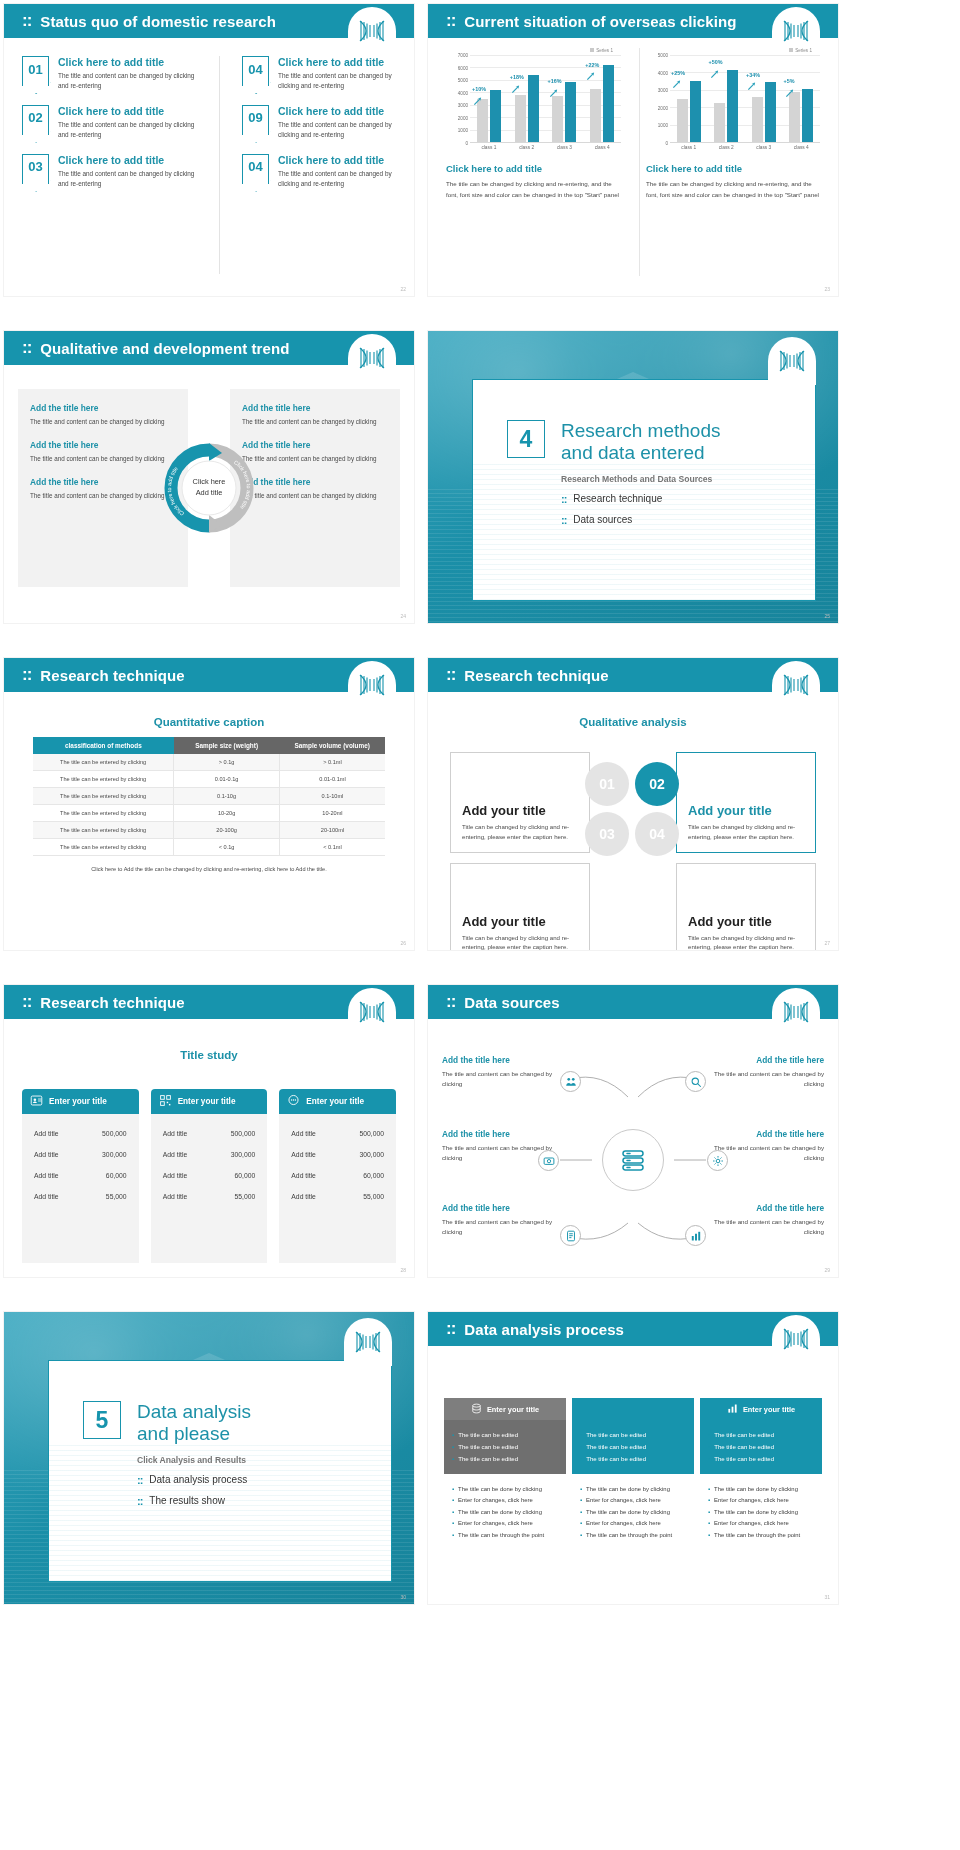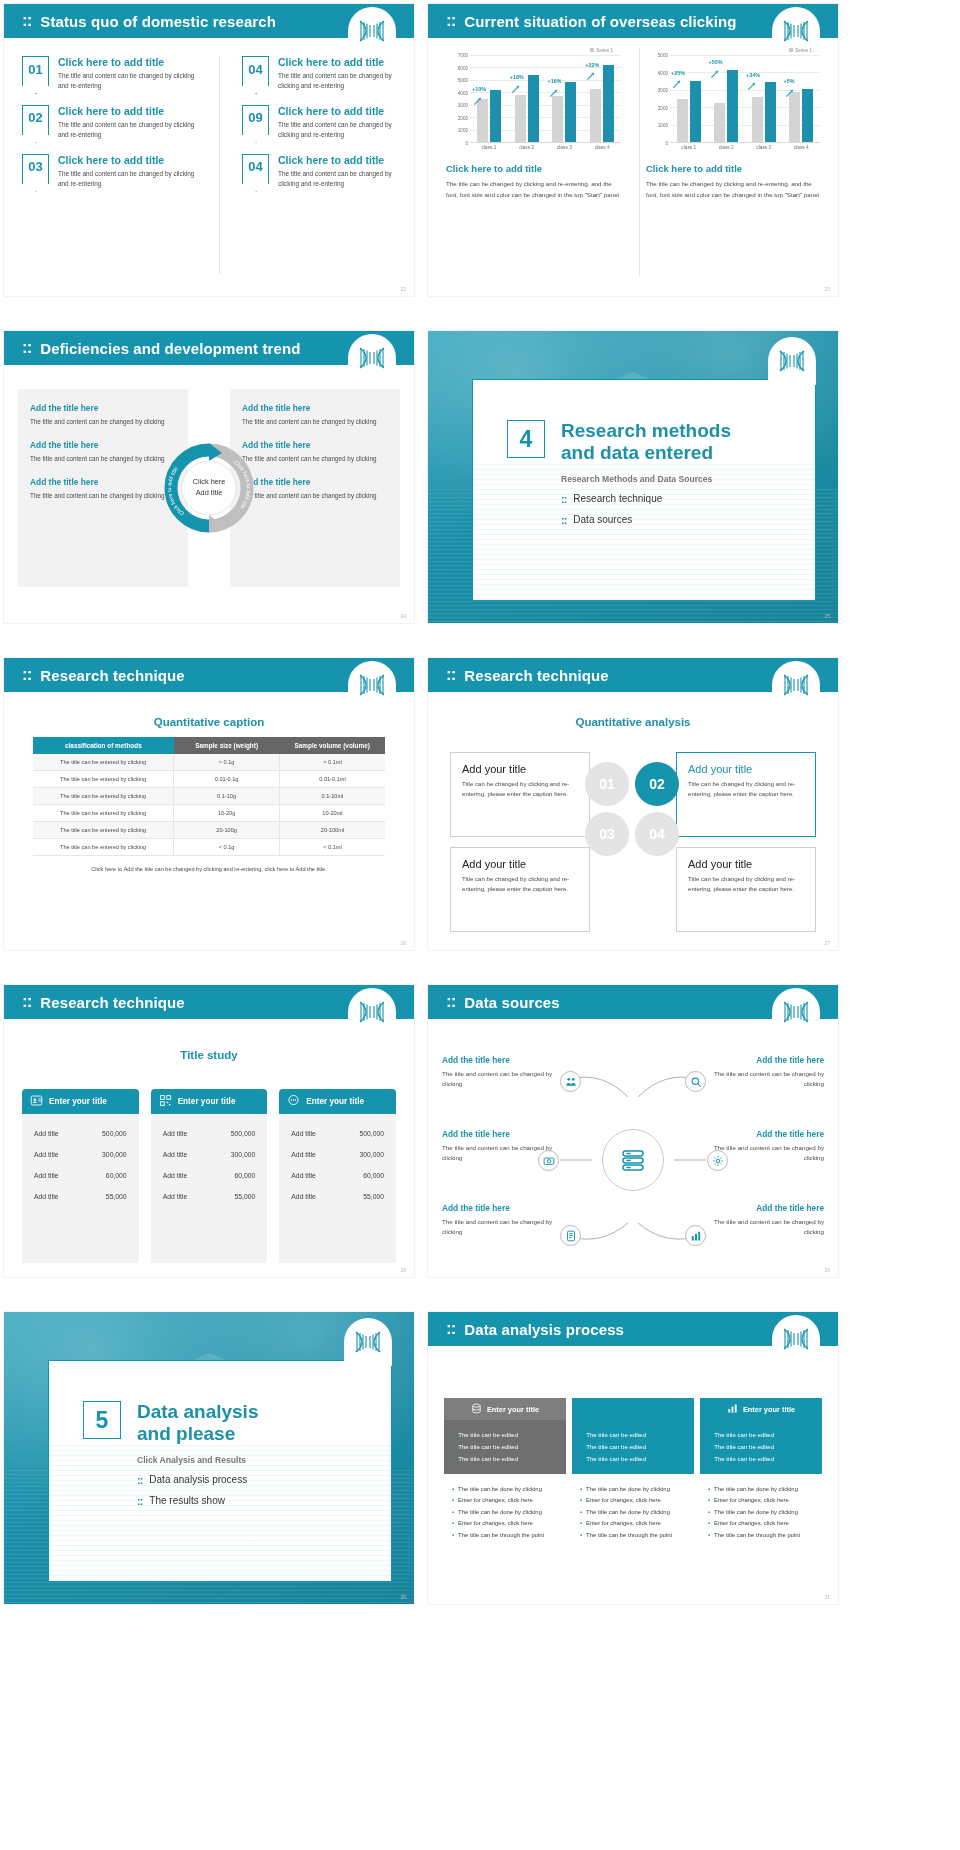--- a/index.html
+++ b/index.html
@@ -109,42 +109,42 @@
   .hero .wave { position:absolute; left:0; right:0; bottom:0; height:46%;
       background:repeating-linear-gradient(to bottom, #ffffff18 0 1px, transparent 1px 4px);}
   .hero-card { position:absolute; left:44px; top:48px; right:22px; bottom:22px;
       background:#ffffff; border:1.5px solid #1794ad; }
   .hero-card .hc-wave { position:absolute; left:0; right:0; bottom:0; height:62%;
       background:repeating-linear-gradient(to bottom, #1794ad12 0 1px, transparent 1px 5px);}
   .hero-inner { position:relative; padding:40px 0 0 34px; }
   .hero-row { display:flex; align-items:flex-start; gap:16px;}
   .numbox { width:38px; height:38px; border:1.8px solid #1794ad; color:#1794ad;
       font-size:23px; font-weight:bold; display:flex; align-items:center; justify-content:center; flex:none; }
-  .hero-h { color:#1d91a8; font-size:19px; font-weight:bold; line-height:1.18; }
+  .hero-h { color:#1d91a8; font-size:19px; font-weight:normal; line-height:1.18; }
   .hero-sub { color:#767676; font-size:8.6px; font-weight:bold; margin-top:9px; margin-left:54px;}
   .hero-li { margin-left:54px; margin-top:9px; color:#333; font-size:10px; display:flex; gap:7px; align-items:center;}
   .hero-li b { color:#1794ad; font-size:11px; letter-spacing:-1px;}
   
   .ctr-h { text-align:center; color:#1d91a8; font-weight:bold; font-size:11.5px; }
   .qtable { width:352px; margin:9px auto 0; border-collapse:collapse; }
   .qtable th { font-size:6.4px; color:#fff; font-weight:bold; padding:5px 2px; }
   .qtable th.k { background:#1794ad; }
   .qtable th.g { background:#666666; }
   .qtable td { font-size:5.6px; color:#4a4a4a; text-align:center; padding:5px 2px;
       border-bottom:0.7px solid #e6e6e6; }
   .qtable tr:nth-child(odd) td { background:#f7f7f7; }
   .qtable td:first-child { border-right:0.7px solid #e6e6e6;}
   .qtable td:nth-child(2) { border-right:0.7px solid #e6e6e6;}
   .qfoot { text-align:center; font-size:5.6px; color:#4a4a4a; margin-top:10px; }
   
   .qual-grid { position:absolute; top:94px; left:22px; right:22px; bottom:18px;
      display:grid; grid-template-columns:1fr 1fr; grid-template-rows:1fr 1fr; gap:10px 86px; }
   .qcard { border:1px solid #cfcfcf; padding:10px 11px; background:#fff; }
   .qcard.acc { border-color:#1794ad; }
-  .qcard .t { font-weight:normal; font-size:11px; color:#222; margin-bottom:4px;}
+  .qcard .t { font-weight:bold; font-size:13px; color:#222; margin-bottom:4px;margin-top:40px;}
   .qcard.acc .t { color:#1d91a8; }
   .qcard .d { font-size:6.1px; color:#4a4a4a; line-height:1.6; }
   .qcircles { position:absolute; left:50%; top:152px; transform:translate(-50%,-50%);
      width:96px; height:96px; }
   .qc { position:absolute; width:44px; height:44px; border-radius:50%;
      display:flex; align-items:center; justify-content:center; font-size:14px; font-weight:bold; }
   .qc.grey { background:#e4e4e4; color:#ffffff; }
   .qc.teal { background:#1794ad; color:#ffffff; }
   
   .case-cols { position:absolute; top:104px; left:18px; right:18px; bottom:14px;
@@ -400,21 +400,21 @@
         <div class="s2-cap-t">Click here to add title</div>
         <div class="s2-cap-d">The title can be changed by clicking and re-entering, and the font, font size and color can be changed in the top "Start" panel</div>
       </div>
     </div>
     <div class="pgnum">23</div>
   </div>
 
   <div class="slide">
     <div class="hdr">
         <span class="dots">::</span>
-      <span class="htitle">Deficiencies and development trend</span>
+      <span class="htitle">Qualitative and development trend</span>
       </div>
     <div class="logo">
       <svg width="30" height="26" viewBox="0 0 30 26">
           <g fill="none" stroke="#1794ad" stroke-width="1.1">
         <path d="M4 3 L4 23 M7 4 L7 22 M10 5.5 L10 20.5 M13 7 L13 19"></path>
         <path d="M26 3 L26 23 M23 4 L23 22 M20 5.5 L20 20.5 M17 7 L17 19"></path>
         <path d="M3 3 Q15 13 3 23" stroke-width="1.3"></path>
             <path d="M27 3 Q15 13 27 23" stroke-width="1.3"></path>
       </g>
         </svg>
@@ -583,21 +583,21 @@
     <div class="logo">
       <svg width="30" height="26" viewBox="0 0 30 26">
           <g fill="none" stroke="#1794ad" stroke-width="1.1">
         <path d="M4 3 L4 23 M7 4 L7 22 M10 5.5 L10 20.5 M13 7 L13 19"></path>
         <path d="M26 3 L26 23 M23 4 L23 22 M20 5.5 L20 20.5 M17 7 L17 19"></path>
         <path d="M3 3 Q15 13 3 23" stroke-width="1.3"></path>
             <path d="M27 3 Q15 13 27 23" stroke-width="1.3"></path>
       </g>
         </svg>
       </div>
-    <div class="ctr-h" style="position:absolute; top:58px; left:0; right:0;">Quantitative analysis</div>
+    <div class="ctr-h" style="position:absolute; top:58px; left:0; right:0;">Qualitative analysis</div>
     <div class="qual-grid">
       <div class="qcard">
         <div class="t">Add your title</div>
         <div class="d">Title can be changed by clicking and re-entering, please enter the caption here.</div>
         </div>
       <div class="qcard acc">
         <div class="t">Add your title</div>
         <div class="d">Title can be changed by clicking and re-entering, please enter the caption here.</div>
         </div>
       <div class="qcard">

